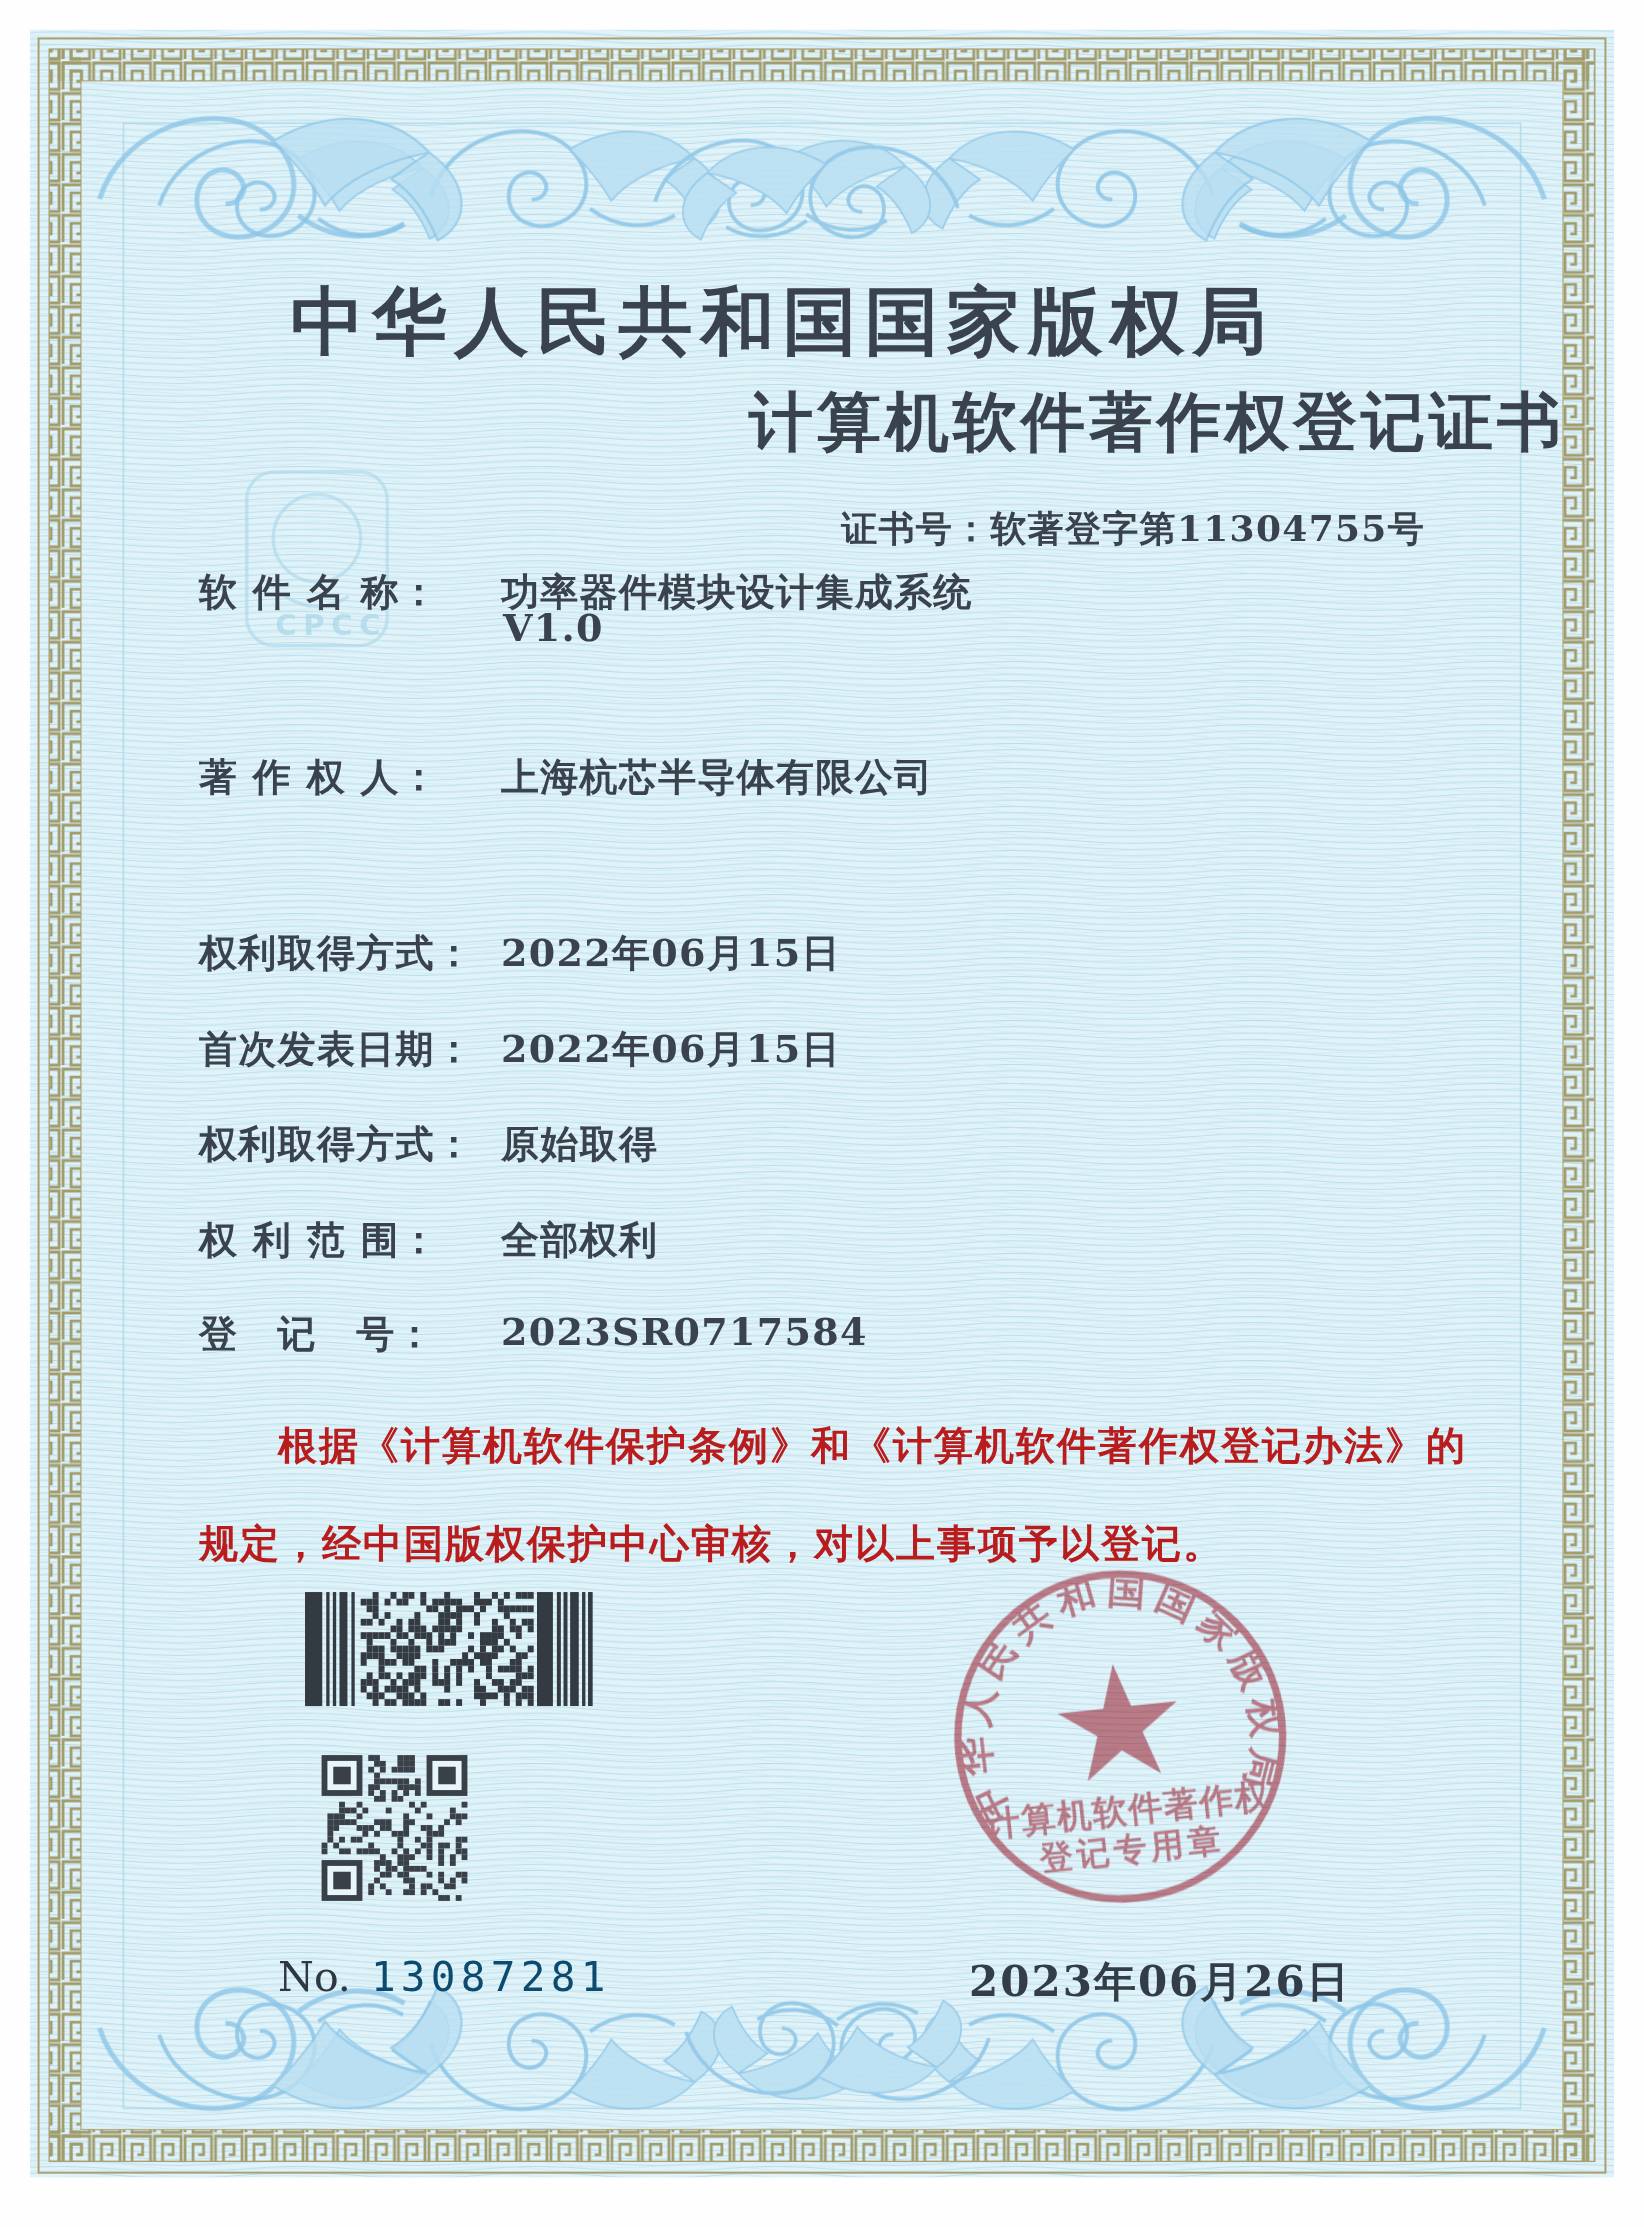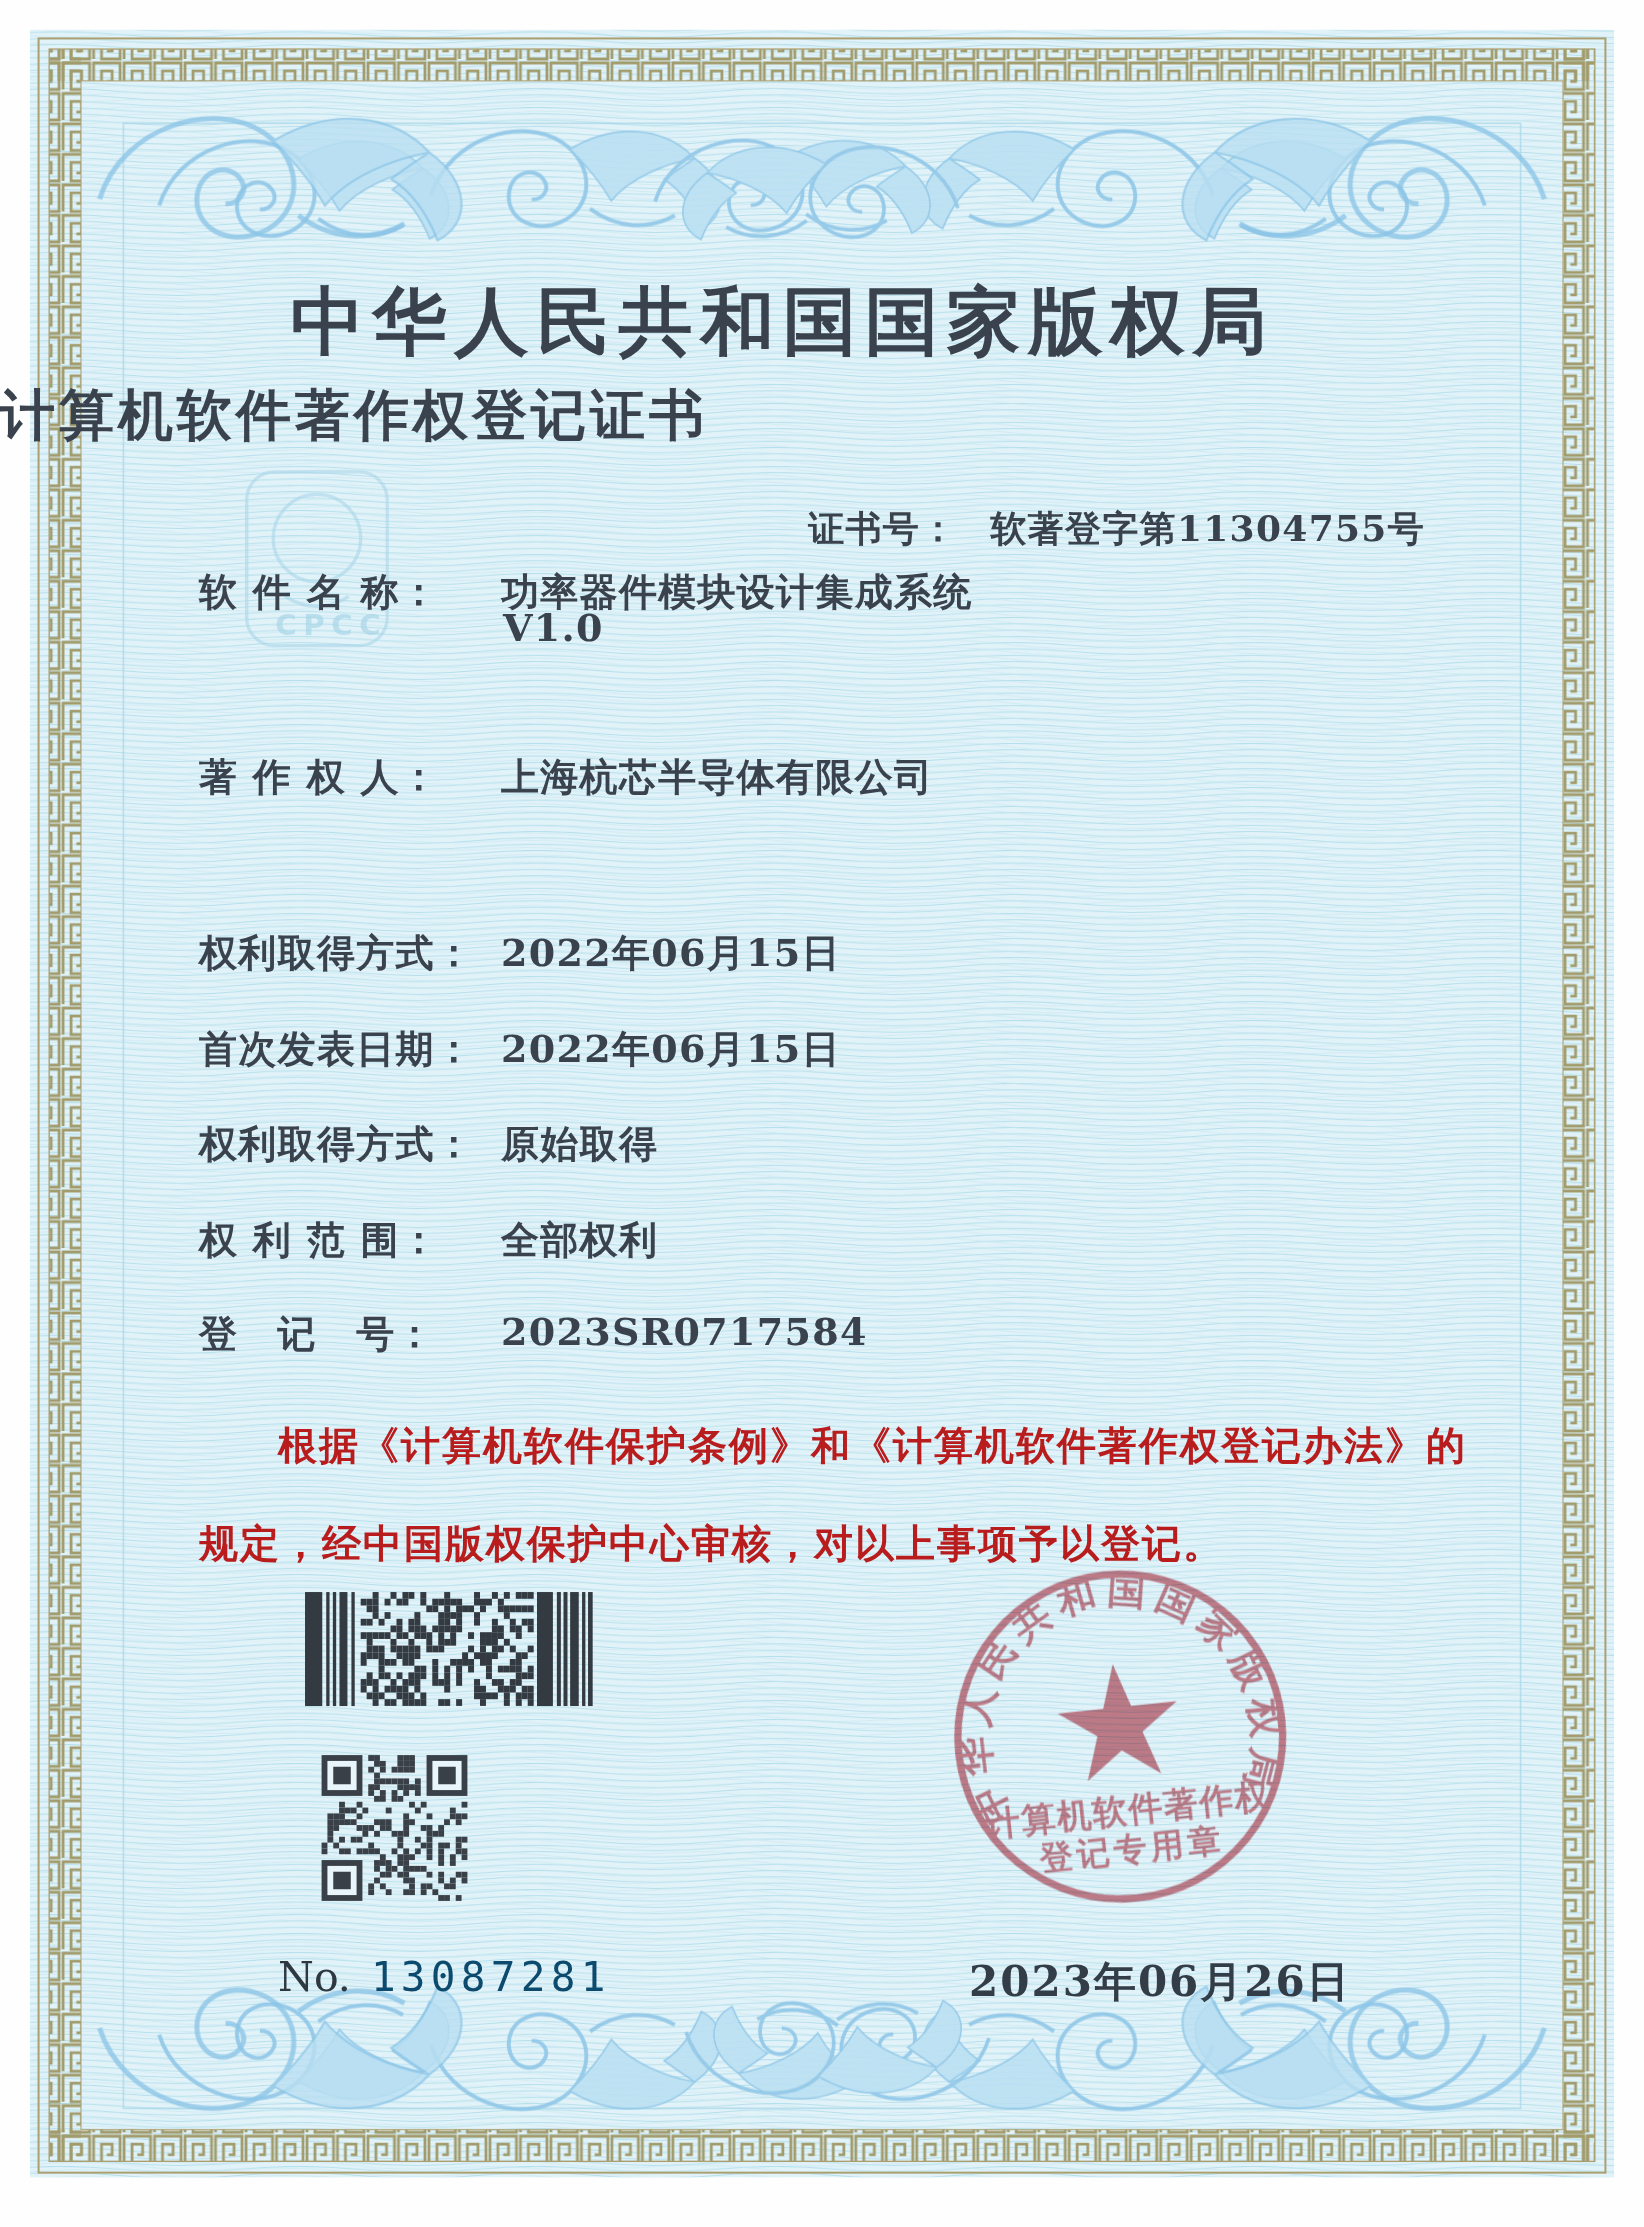--- a/index.html
+++ b/index.html
@@ -1,22 +1,22 @@
 <!DOCTYPE html>
 <html style="font-size:10.6px"><head>
 <meta charset="utf-8">
 <style>
   html,body{margin:0;padding:0;background:#ffffff;}
   .page{position:relative;width:1644px;height:2227px;background:#fdfefd;overflow:hidden;
         font-family:"DejaVu Serif","Liberation Serif",serif;}
   .bgsvg{position:absolute;left:0;top:0;width:1644px;height:2227px;}
   .txt{position:absolute;color:#3a434d;white-space:pre;}
   .authority{left:0;top:273px;width:1565px;text-align:center;font-size:74px;font-weight:700;letter-spacing:8px;}
-  .maintitle{left:0;top:379px;width:1565px;text-align:left;font-size:55px;font-weight:700;letter-spacing:4px;}
-  .certno{top:505px;right:219px;font-size:36px;font-weight:700;display:flex;gap:33px;letter-spacing:1.3px;justify-content:flex-end;}
+  .maintitle{left:0;top:379px;width:1565px;text-align:right;font-size:64px;font-weight:700;letter-spacing:4px;}
+  .certno{top:505px;right:219px;font-size:36px;font-weight:700;display:flex;letter-spacing:1.3px;justify-content:flex-end;}
   .row{left:199px;width:1299px;display:flex;font-size:38px;font-weight:700;letter-spacing:1.3px;}
   .row .lab{width:302px;flex:0 0 auto;}
   .row .val{flex:1;}
   .r1{top:567px}.r1b{left:503px;top:605px;font-size:38px;font-weight:700;letter-spacing:1.3px;}
   .r2{top:752px}.r3{top:928px}.r4{top:1024px}.r5{top:1119px}.r6{top:1215px}.r7{top:1309px}
   .para{font-size:39px;font-weight:700;letter-spacing:2px;color:#b91c1c;}
   .p1{left:278px;top:1419px;}
   .p2{left:199px;top:1517px;}
   .serialrow{left:278px;top:1953px;font-size:41px;display:flex;align-items:baseline;}
   .serialrow .no{color:#2e3840;font-weight:500;}

